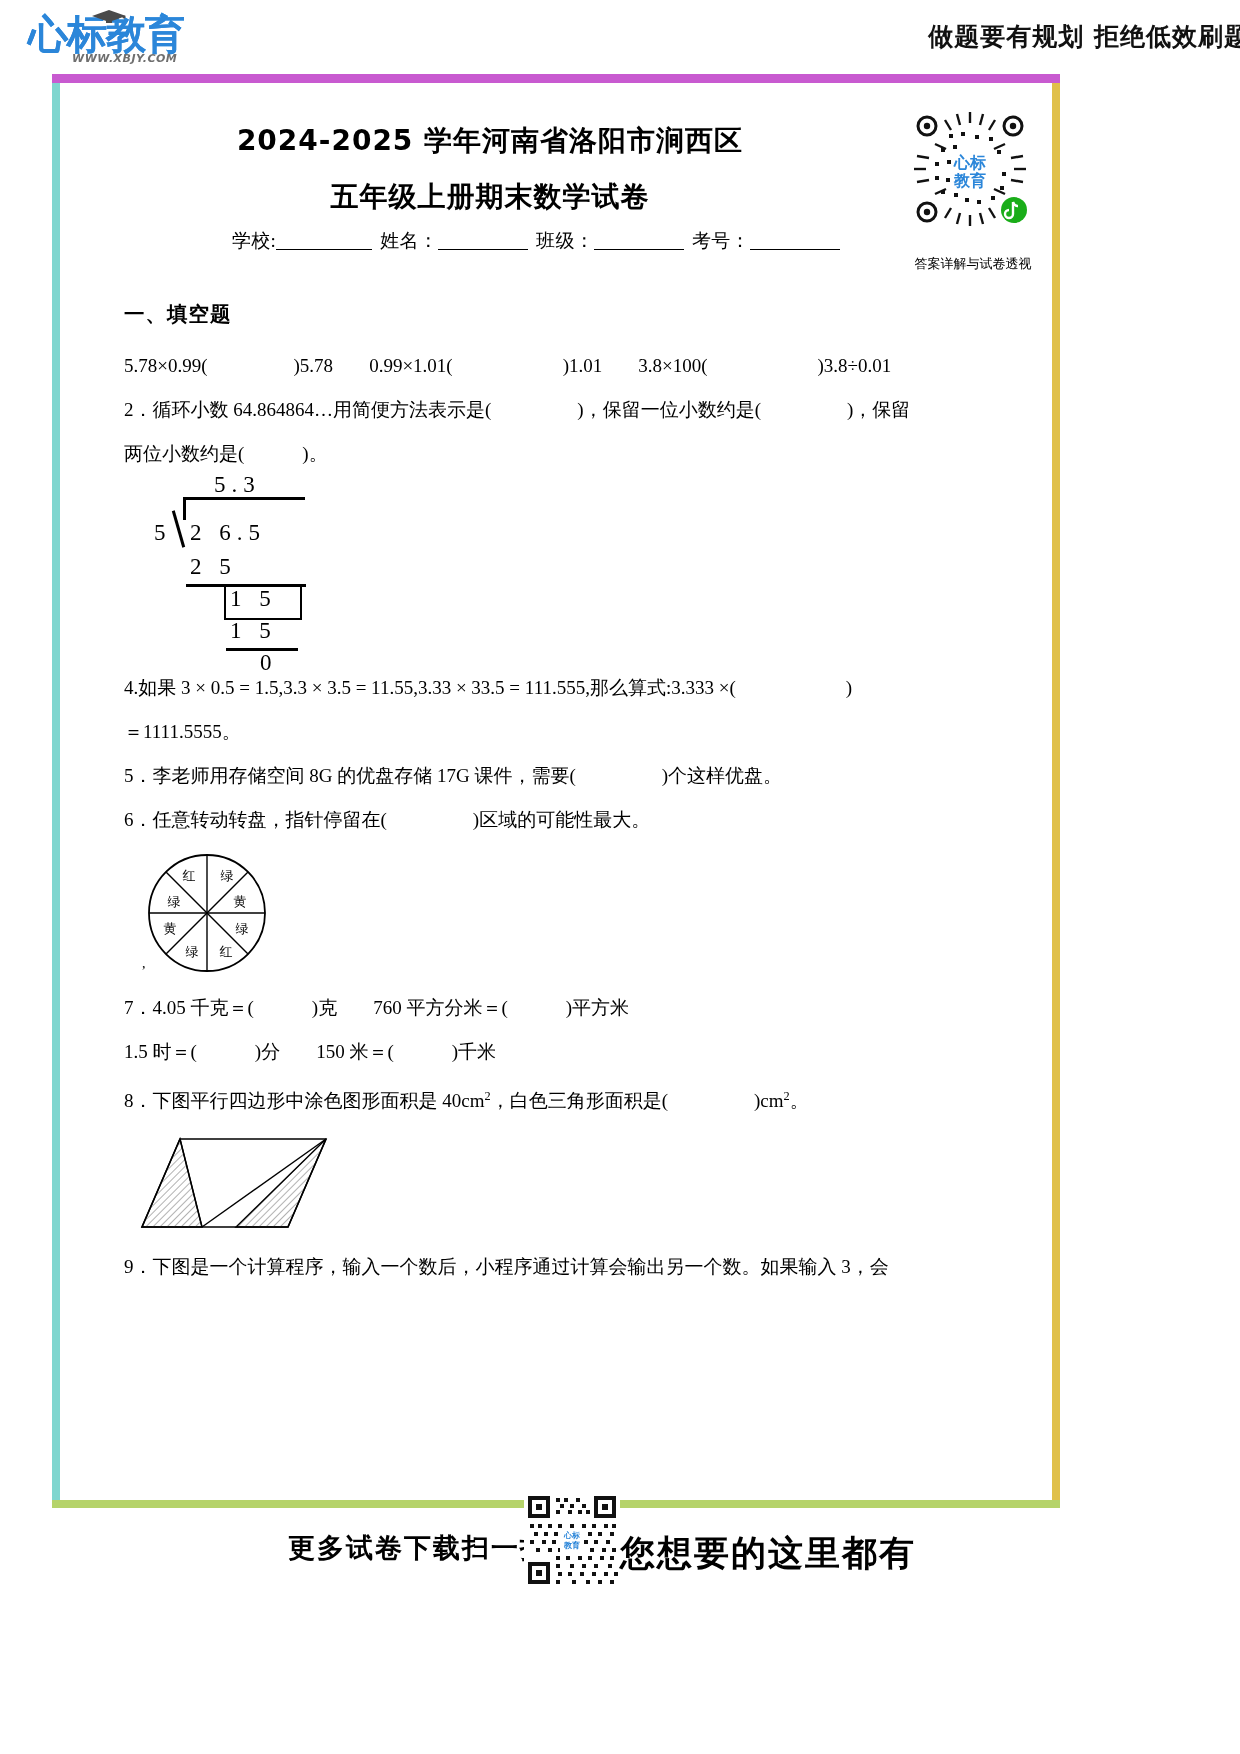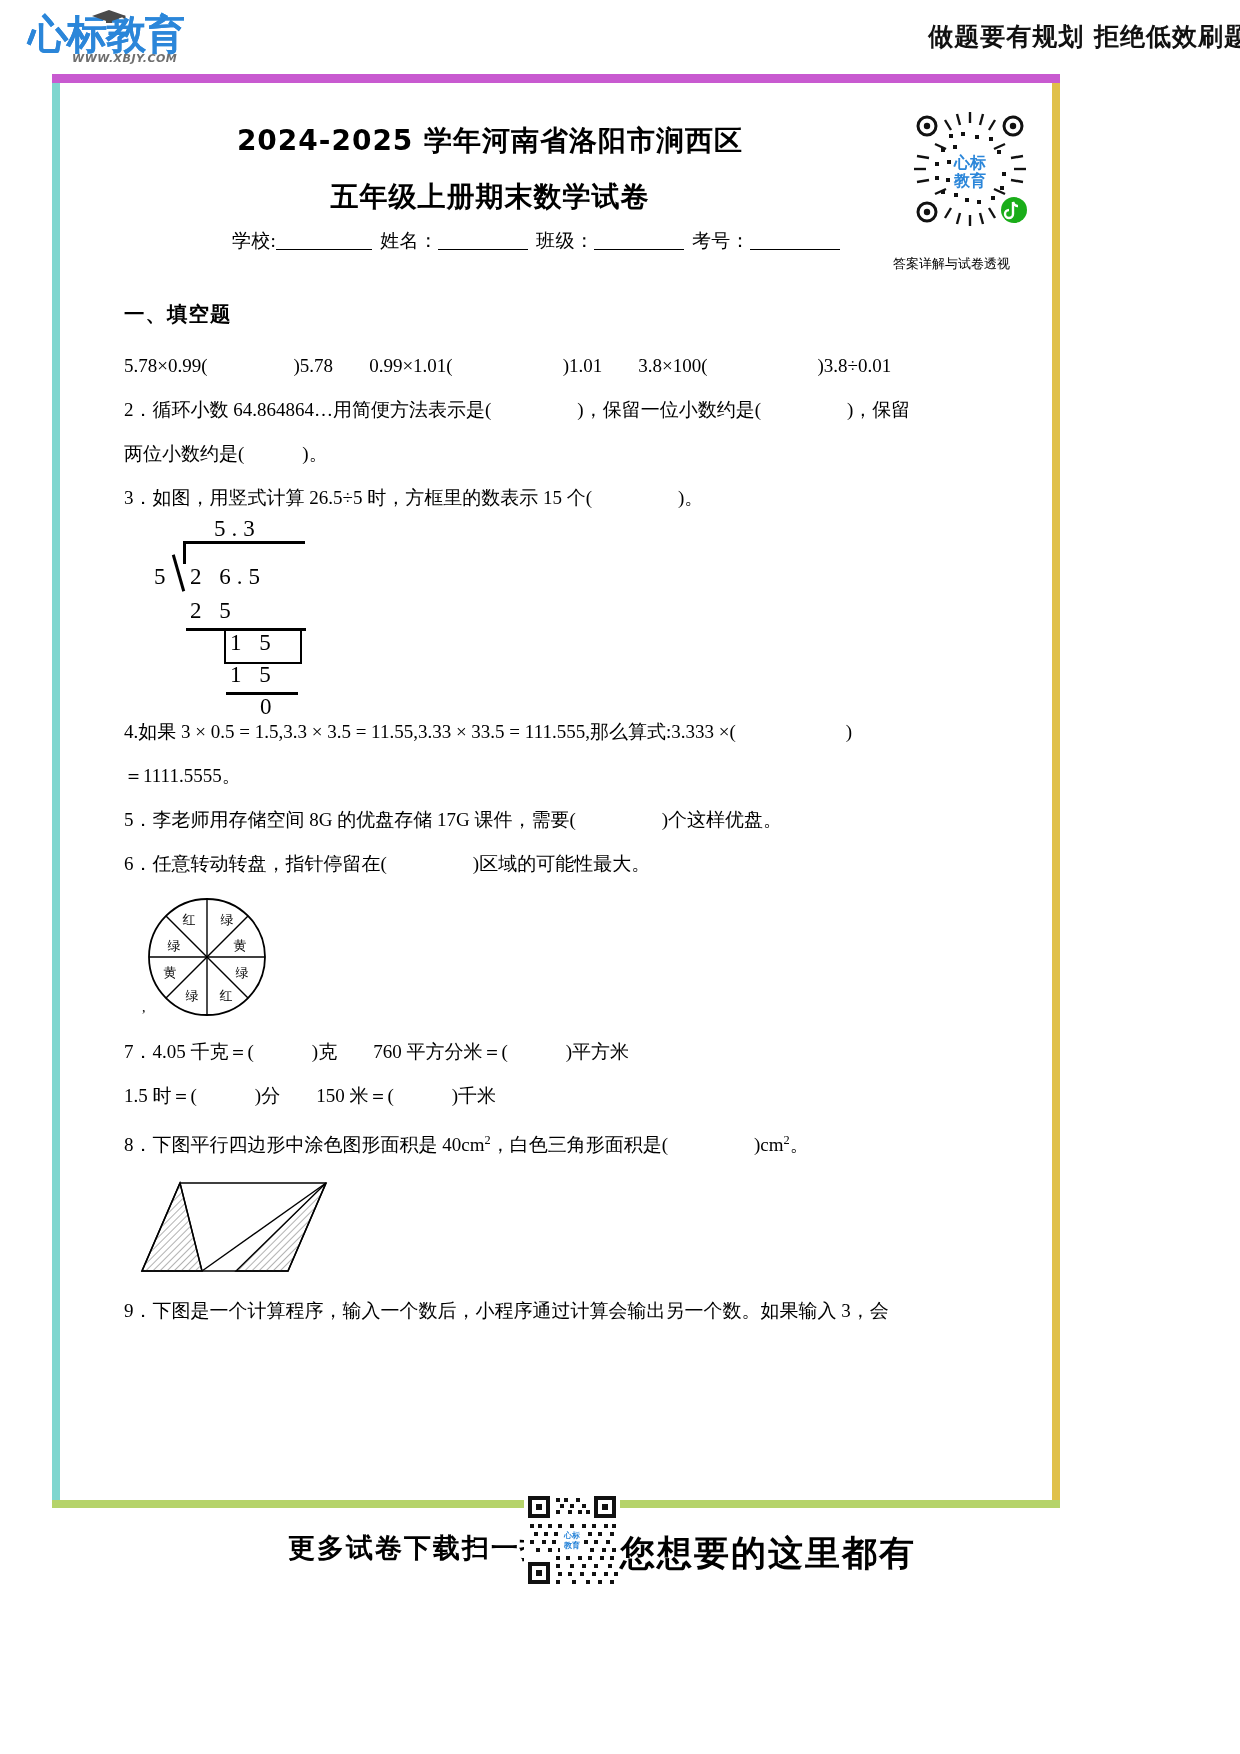--- a/index.html
+++ b/index.html
@@ -137,20 +137,21 @@
   
   .qr-wrap {
     position: absolute;
     left: 905px; top: 104px;
     width: 130px; height: 130px;
   }
   .qr-caption {
     position: absolute;
     left: 893px; top: 255px;
     width: 160px;
+    text-align: center;
     font-size: 13px;
     font-family: "DejaVu Sans", sans-serif;
     color: #000;
     white-space: nowrap;
   }
 
   
   .content {
     position: absolute;
     left: 96px; top: 300px;
@@ -373,23 +374,20 @@
       <span>5.78×0.99(</span><span class="par-gap"></span><span>)5.78</span><span class="sp-md"></span><span>0.99×1.01(</span><span class="par-gap-lg"></span><span>)1.01</span><span class="sp-md"></span><span>3.8×100(</span><span class="par-gap-lg"></span><span>)3.8÷0.01</span>
     </div>
 
     <div class="q">
       <span>2．循环小数 64.864864…用简便方法表示是(</span><span class="par-gap"></span><span>)，保留一位小数约是(</span><span class="par-gap"></span><span>)，保留</span>
     </div>
     <div class="q">
       <span>两位小数约是(</span><span class="par-gap-xs"></span><span>)。</span>
     </div>
 
-    <div class="q">
-      <span>3．如图，用竖式计算 26.5÷5 时，方框里的数表示 15 个(</span><span class="par-gap"></span><span>)。</span>
-    </div>
 
     <div class="division">
       <span class="d-divisor">5</span>
       <span class="d-slash"></span>
       <span class="d-vbar"></span>
       <span class="d-top-rule"></span>
       <span class="d-quot">5.3</span>
       <span class="d-dividend">2 6.5</span>
       <span class="d-sub1">2 5</span>
       <span class="d-rule2"></span>

